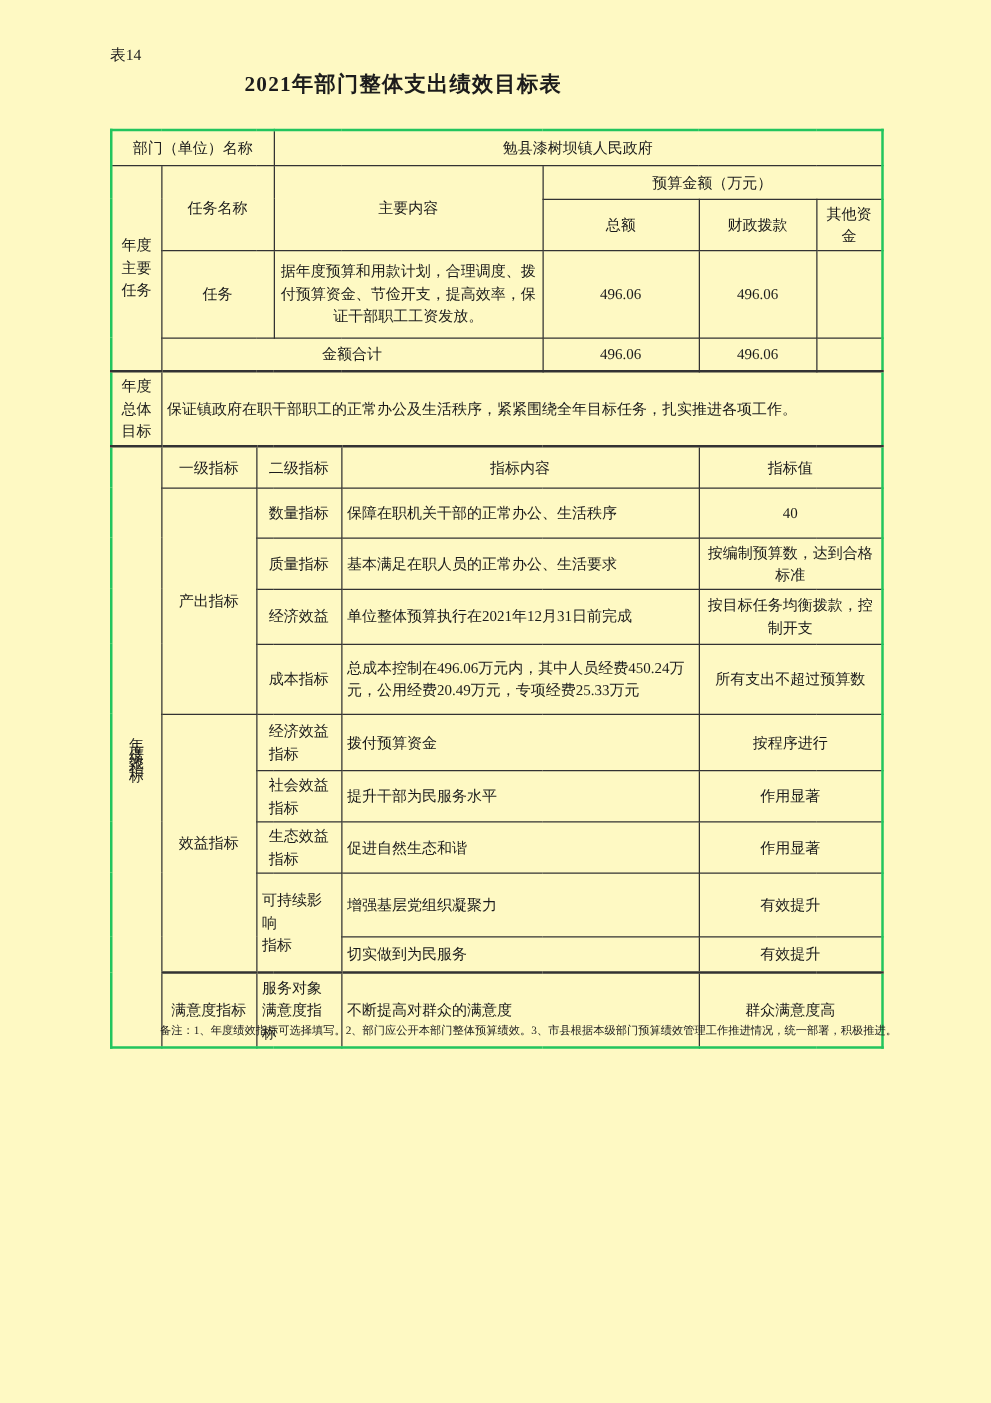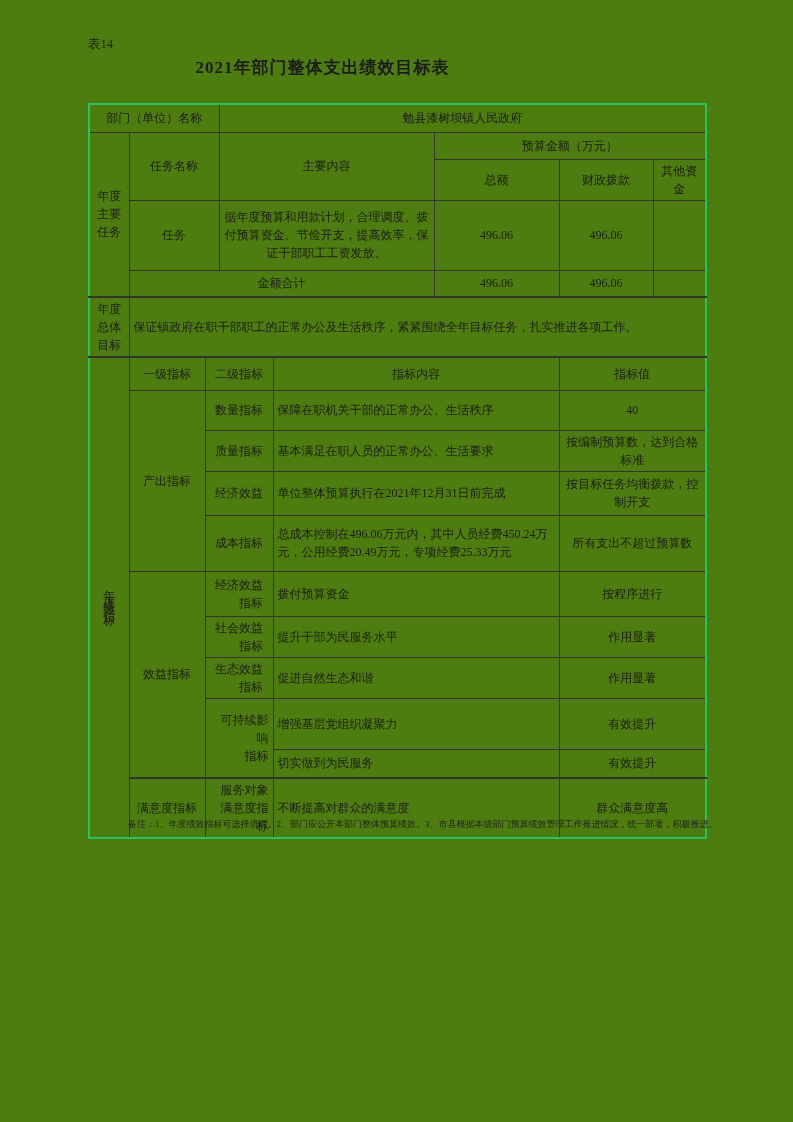--- a/index.html
+++ b/index.html
@@ -1,19 +1,19 @@
 <!DOCTYPE html>
 <html><head>
 <meta charset="utf-8">
 <style>
   html,body{margin:0;padding:0;background:#ffffff;}
   .page{
     position:relative;
     width:793px;height:1122px;
-    background:#4d7c0f;
+    background:#fef9c3;
     font-family:"Liberation Serif","DejaVu Serif",serif;
     color:#1c1c1c;
     overflow:hidden;
   }
   .doc-tag{
     position:absolute;left:88px;top:36px;
     font-size:12.5px;
   }
   .doc-title{
     position:absolute;left:0;top:56px;width:645px;
@@ -39,21 +39,21 @@
   .c{text-align:center;}
   .l{text-align:left;border-radius:13px;}
   .pre{white-space:pre-line;}
   .vtext{
     display:inline-block;
     writing-mode:vertical-lr;
     text-orientation:upright;
     letter-spacing:5px;
     line-height:1;
   }
-  .lv2{white-space:pre-line;display:inline-block;text-align:right;}
+  .lv2{white-space:pre-line;display:inline-block;text-align:left;}
   .note{
     position:absolute;left:88px;top:818px;
     font-size:9px;white-space:nowrap;
     color:#222;
     padding-left:40px;
   }
 </style>
 </head>
 <body>
 

